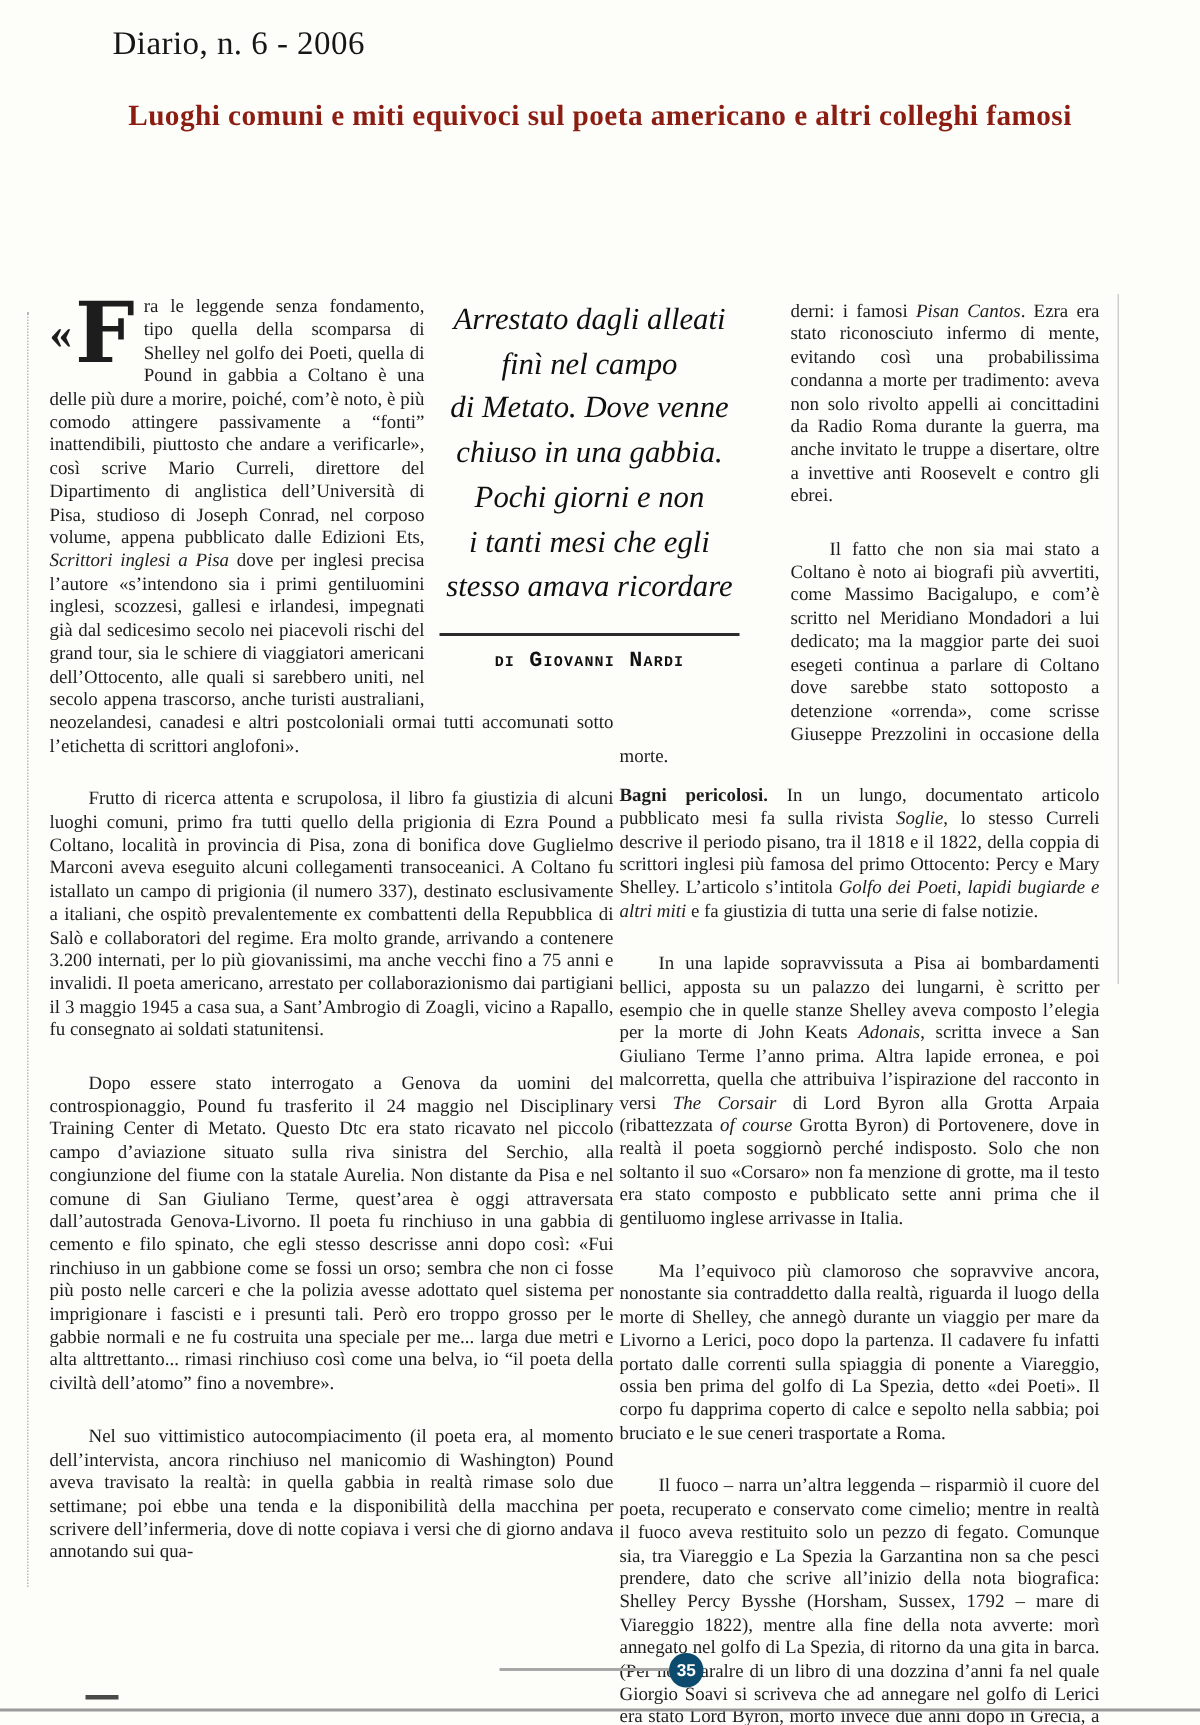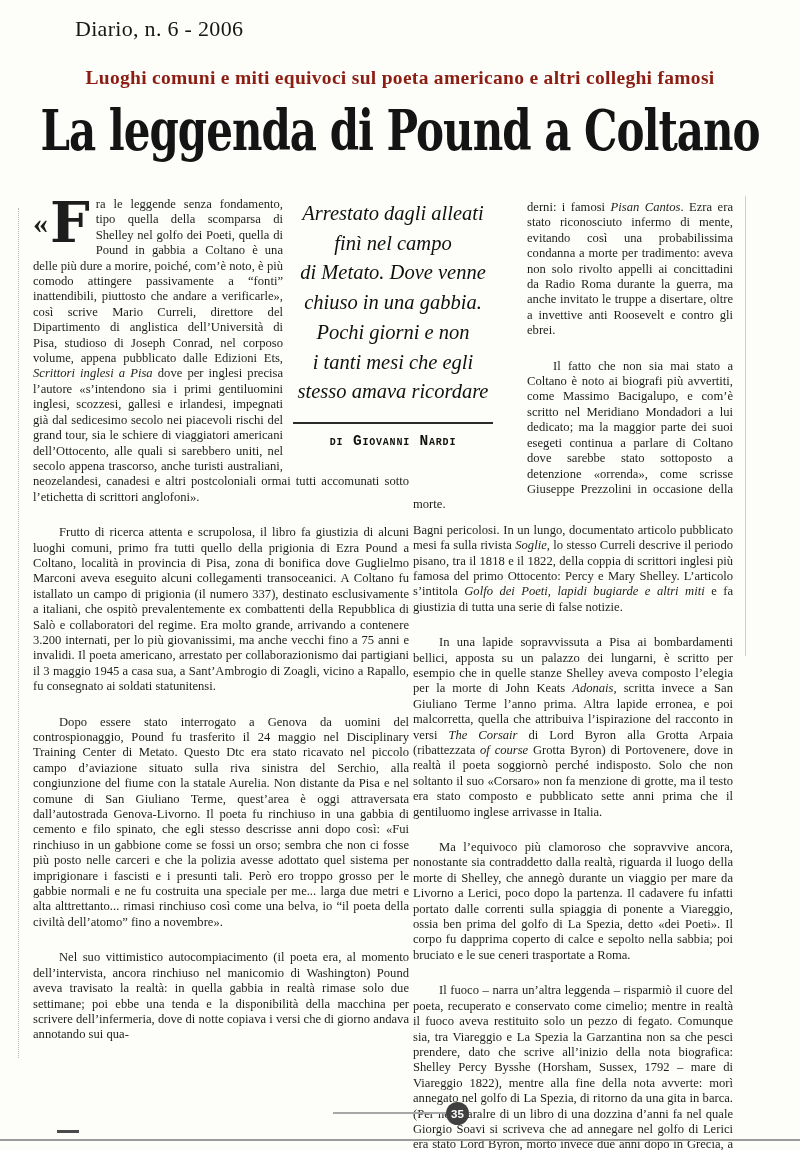--- a/index.html
+++ b/index.html
@@ -34,21 +34,21 @@
   .spacerA{float:right;width:126px;height:264px;}
   .spacerB{float:left;width:114px;height:292px;}
 
   .para{
     margin:0;text-align:justify;font-size:12.6px;line-height:15.4px;
     hyphens:none;color:#1d1d1d;
   }
   .para.indent{text-indent:26px;margin-top:20px;}
   .para.spaced{margin-top:10px;}
   .it{font-style:italic;}
-  .bd{font-weight:normal;}
+  .bd{font-weight:bold;}
 
   .dropcap{
     float:left;height:47px;display:flex;align-items:center;
     margin:2px 6px 0 0;
   }
   .dropcap .dq{font-size:30px;font-weight:bold;line-height:1;margin-right:2px;}
   .dropcap .dletter{
     font-family:"DejaVu Serif", serif;font-weight:bold;
     font-size:56px;line-height:.8;
   }
@@ -71,42 +71,39 @@
     position:absolute;left:336px;top:1115px;
     font-family:"Liberation Sans", sans-serif;font-size:12.5px;color:#1a1a1a;
     white-space:nowrap;
     margin-top:48px;
   }
   .f-mag{font-weight:bold;font-size:15px;letter-spacing:-.3px;}
   .f-issue{font-weight:bold;margin-left:2px;}
   .f-year{margin-left:1px;color:#2e2e2e;}
   .page-badge{
     position:absolute;left:446px;top:1102px;width:23px;height:23px;
-    border-radius:50%;background:#404040;color:#fff;
+    border-radius:50%;background:#0c4a6e;color:#fff;
     display:flex;align-items:center;justify-content:center;
     font-family:"Liberation Sans", sans-serif;font-size:11.5px;font-weight:bold;
   }
 
   .edge-left{position:absolute;left:18px;top:208px;height:850px;border-left:1px dotted #b8b8b8;}
   .edge-right{position:absolute;left:745px;top:196px;height:460px;border-left:1px solid #cfcfcf;}
   .edge-bottom{position:absolute;left:0;top:1139px;width:800px;height:2px;background:#9b9b9b;}
   .edge-tick{position:absolute;left:57px;top:1130px;width:22px;height:3px;background:#4a4a4a;}
 </style>
 </head>
 <body>
 
 <div class="page">
 
   <div class="masthead">Diario, n. 6 - 2006</div>
 
   <div class="kicker">Luoghi comuni e miti equivoci sul poeta americano e altri colleghi famosi</div>
 
-  <div class="title-wrap">
-    <span class="title-inner">La leggenda di Pound a Coltano</span>
-  </div>
 
   <div class="body-cols">
 
     <div class="colA">
       <div class="spacerA"></div>
       <p class="para"><span class="dropcap">
             <span class="dq">«</span>
             <span class="dletter">F</span>
           </span><span><span>ra le leggende senza fondamento, tipo quella della scomparsa di Shelley nel golfo dei Poeti, quella di Pound in gabbia a Coltano è una delle più dure a morire, poiché, com’è noto, è più comodo attingere passivamente a “fonti” inattendibili, piuttosto che andare a verificarle», così scrive Mario Curreli, direttore del Dipartimento di anglistica dell’Università di Pisa, studioso di Joseph Conrad, nel corposo volume, appena pubblicato dalle Edizioni Ets, </span><span class="it">Scrittori inglesi a Pisa</span><span> dove per inglesi precisa l’autore «s’intendono sia i primi gentiluomini inglesi, scozzesi, gallesi e irlandesi, impegnati già dal sedicesimo secolo nei piacevoli rischi del grand tour, sia le schiere di viaggiatori americani dell’Ottocento, alle quali si sarebbero uniti, nel secolo appena trascorso, anche turisti australiani, neozelandesi, canadesi e altri postcoloniali ormai tutti accomunati sotto l’etichetta di scrittori anglofoni».</span></span></p>
       <p class="para indent"><span>Frutto di ricerca attenta e scrupolosa, il libro fa giustizia di alcuni luoghi comuni, primo fra tutti quello della prigionia di Ezra Pound a Coltano, località in provincia di Pisa, zona di bonifica dove Guglielmo Marconi aveva eseguito alcuni collegamenti transoceanici. A Coltano fu istallato un campo di prigionia (il numero 337), destinato esclusivamente a italiani, che ospitò prevalentemente ex combattenti della Repubblica di Salò e collaboratori del regime. Era molto grande, arrivando a contenere 3.200 internati, per lo più giovanissimi, ma anche vecchi fino a 75 anni e invalidi. Il poeta americano, arrestato per collaborazionismo dai partigiani il 3 maggio 1945 a casa sua, a Sant’Ambrogio di Zoagli, vicino a Rapallo, fu consegnato ai soldati statunitensi.</span></p>

